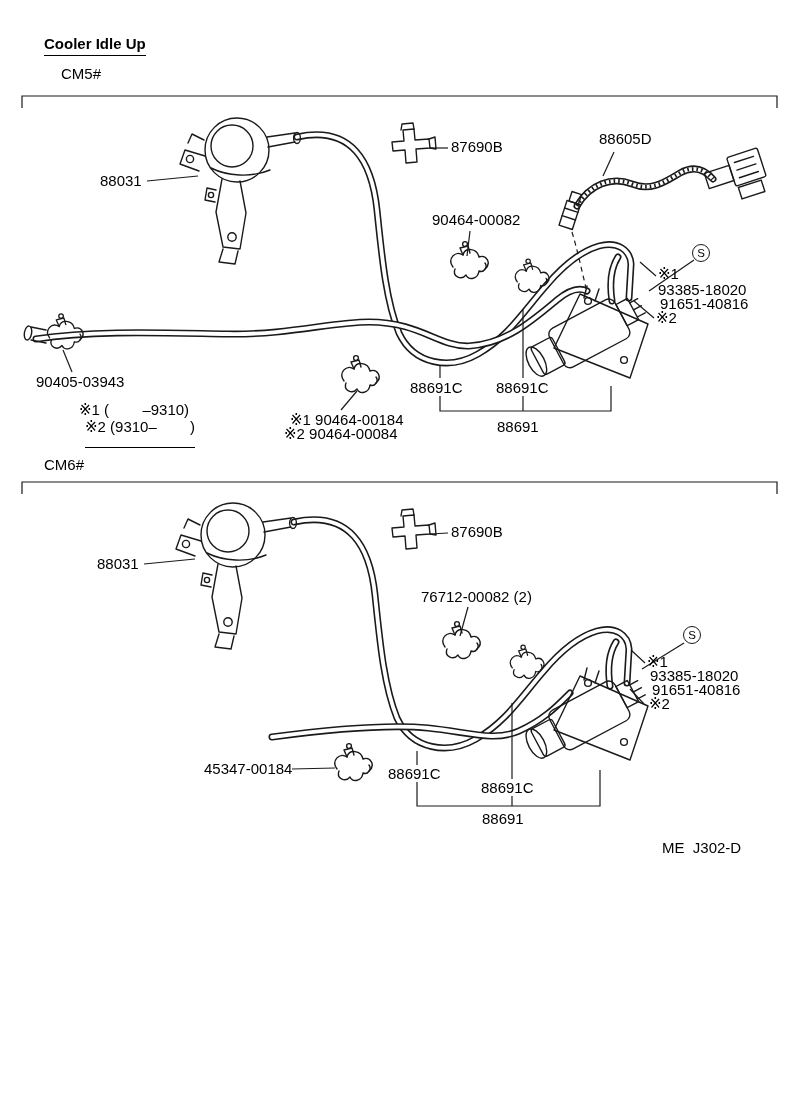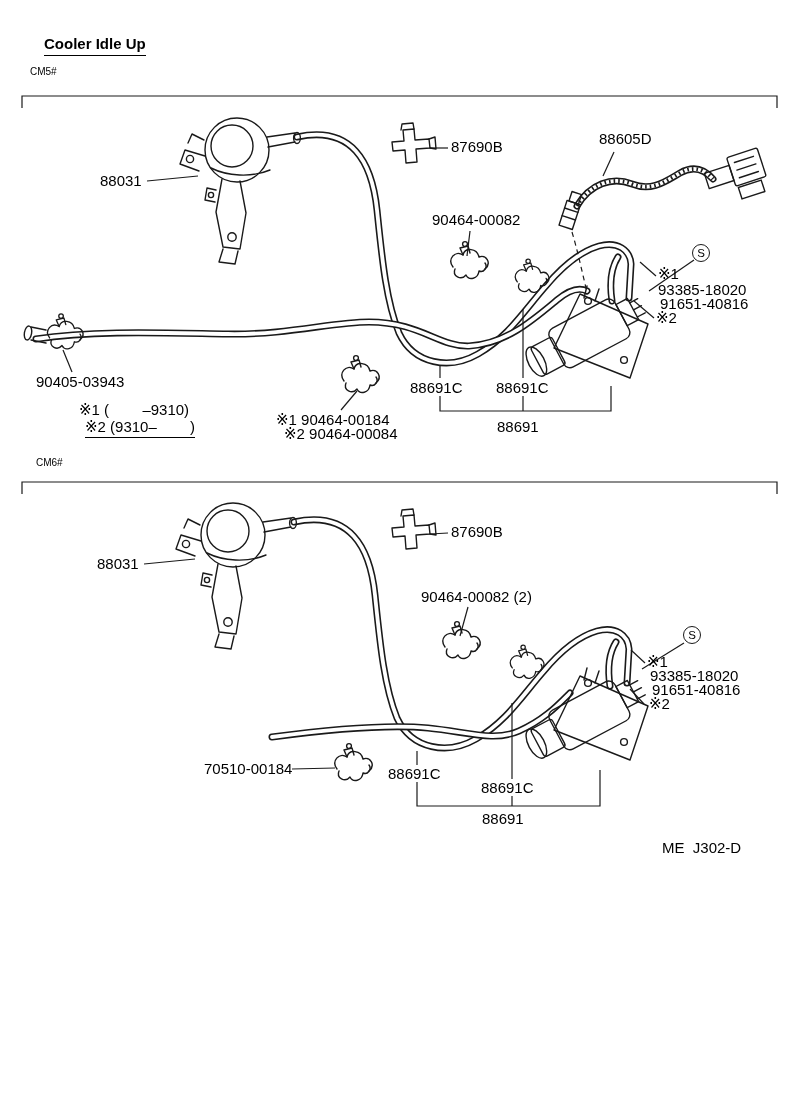--- a/index.html
+++ b/index.html
@@ -10,22 +10,22 @@
     overflow:hidden;
   }
   .art { position:absolute; left:0; top:0; }
   .lbl {
     position:absolute; font-size:15px; line-height:1.1; white-space:pre;
     color:#000;
   }
   .title {
     font-weight:bold; border-bottom:1.6px solid #000; padding-bottom:2px;
   }
-  .hdr { font-size:10px; }
-  .u { border-bottom:1.5px solid #000; padding-bottom:1px; }
+  .hdr { font-size:15px;margin-left:31px; }
+  .u { border-bottom:1.5px solid #000; padding-bottom:11px; }
   .screw {
     position:absolute; width:18px; height:18px; border:1.4px solid #1a1a1a;
     border-radius:50%; font-size:11.5px; display:flex; align-items:center;
     justify-content:center; color:#000; background:#fff;
   }
   
   .part { stroke:#1a1a1a; fill:none; stroke-width:1.4; stroke-linejoin:round; stroke-linecap:round; }
   .tube-out { stroke:#1a1a1a; stroke-width:7; fill:none; stroke-linecap:round; stroke-linejoin:round; }
   .tube-in  { stroke:#ffffff; stroke-width:3.8; fill:none; stroke-linecap:round; stroke-linejoin:round; }
   .hatch { stroke:#1a1a1a; stroke-width:3.8; fill:none; stroke-dasharray:1.6 3; }
@@ -182,28 +182,28 @@
   <div class="lbl" style="left:410px; top:380px">88691C</div>
   <div class="lbl" style="left:496px; top:380px">88691C</div>
   <div class="lbl" style="left:497px; top:419px">88691</div>
   <div class="lbl" style="left:658px; top:266px">※1</div>
   <div class="lbl" style="left:658px; top:282px">93385-18020</div>
   <div class="lbl" style="left:660px; top:296px">91651-40816</div>
   <div class="lbl" style="left:656px; top:310px">※2</div>
   <div class="screw" style="left:692px; top:244px">S</div>
   <div class="lbl" style="left:79px; top:402px">※1 (        –9310)</div>
   <div class="lbl u" style="left:85px; top:419px">※2 (9310–        )</div>
-  <div class="lbl" style="left:276px; top:412px">※1 90464-00184</div>
+  <div class="lbl" style="left:290px; top:412px">※1 90464-00184</div>
   <div class="lbl" style="left:284px; top:426px">※2 90464-00084</div>
 
-  <div class="lbl hdr" style="left:36px; top:457px">CM6#</div>
+  <div class="lbl hdr" style="left:13px; top:457px">CM6#</div>
   <div class="lbl" style="left:97px; top:556px">88031</div>
   <div class="lbl" style="left:451px; top:524px">87690B</div>
-  <div class="lbl" style="left:421px; top:589px">90464-00082 (2)</div>
-  <div class="lbl" style="left:204px; top:761px">70510-00184</div>
+  <div class="lbl" style="left:421px; top:589px">76712-00082 (2)</div>
+  <div class="lbl" style="left:204px; top:761px">45347-00184</div>
   <div class="lbl" style="left:388px; top:766px">88691C</div>
   <div class="lbl" style="left:481px; top:780px">88691C</div>
   <div class="lbl" style="left:482px; top:811px">88691</div>
   <div class="lbl" style="left:647px; top:654px">※1</div>
   <div class="lbl" style="left:650px; top:668px">93385-18020</div>
   <div class="lbl" style="left:652px; top:682px">91651-40816</div>
   <div class="lbl" style="left:649px; top:696px">※2</div>
   <div class="screw" style="left:683px; top:626px">S</div>
 
   <div class="lbl" style="left:662px; top:840px">ME  J302-D</div>

